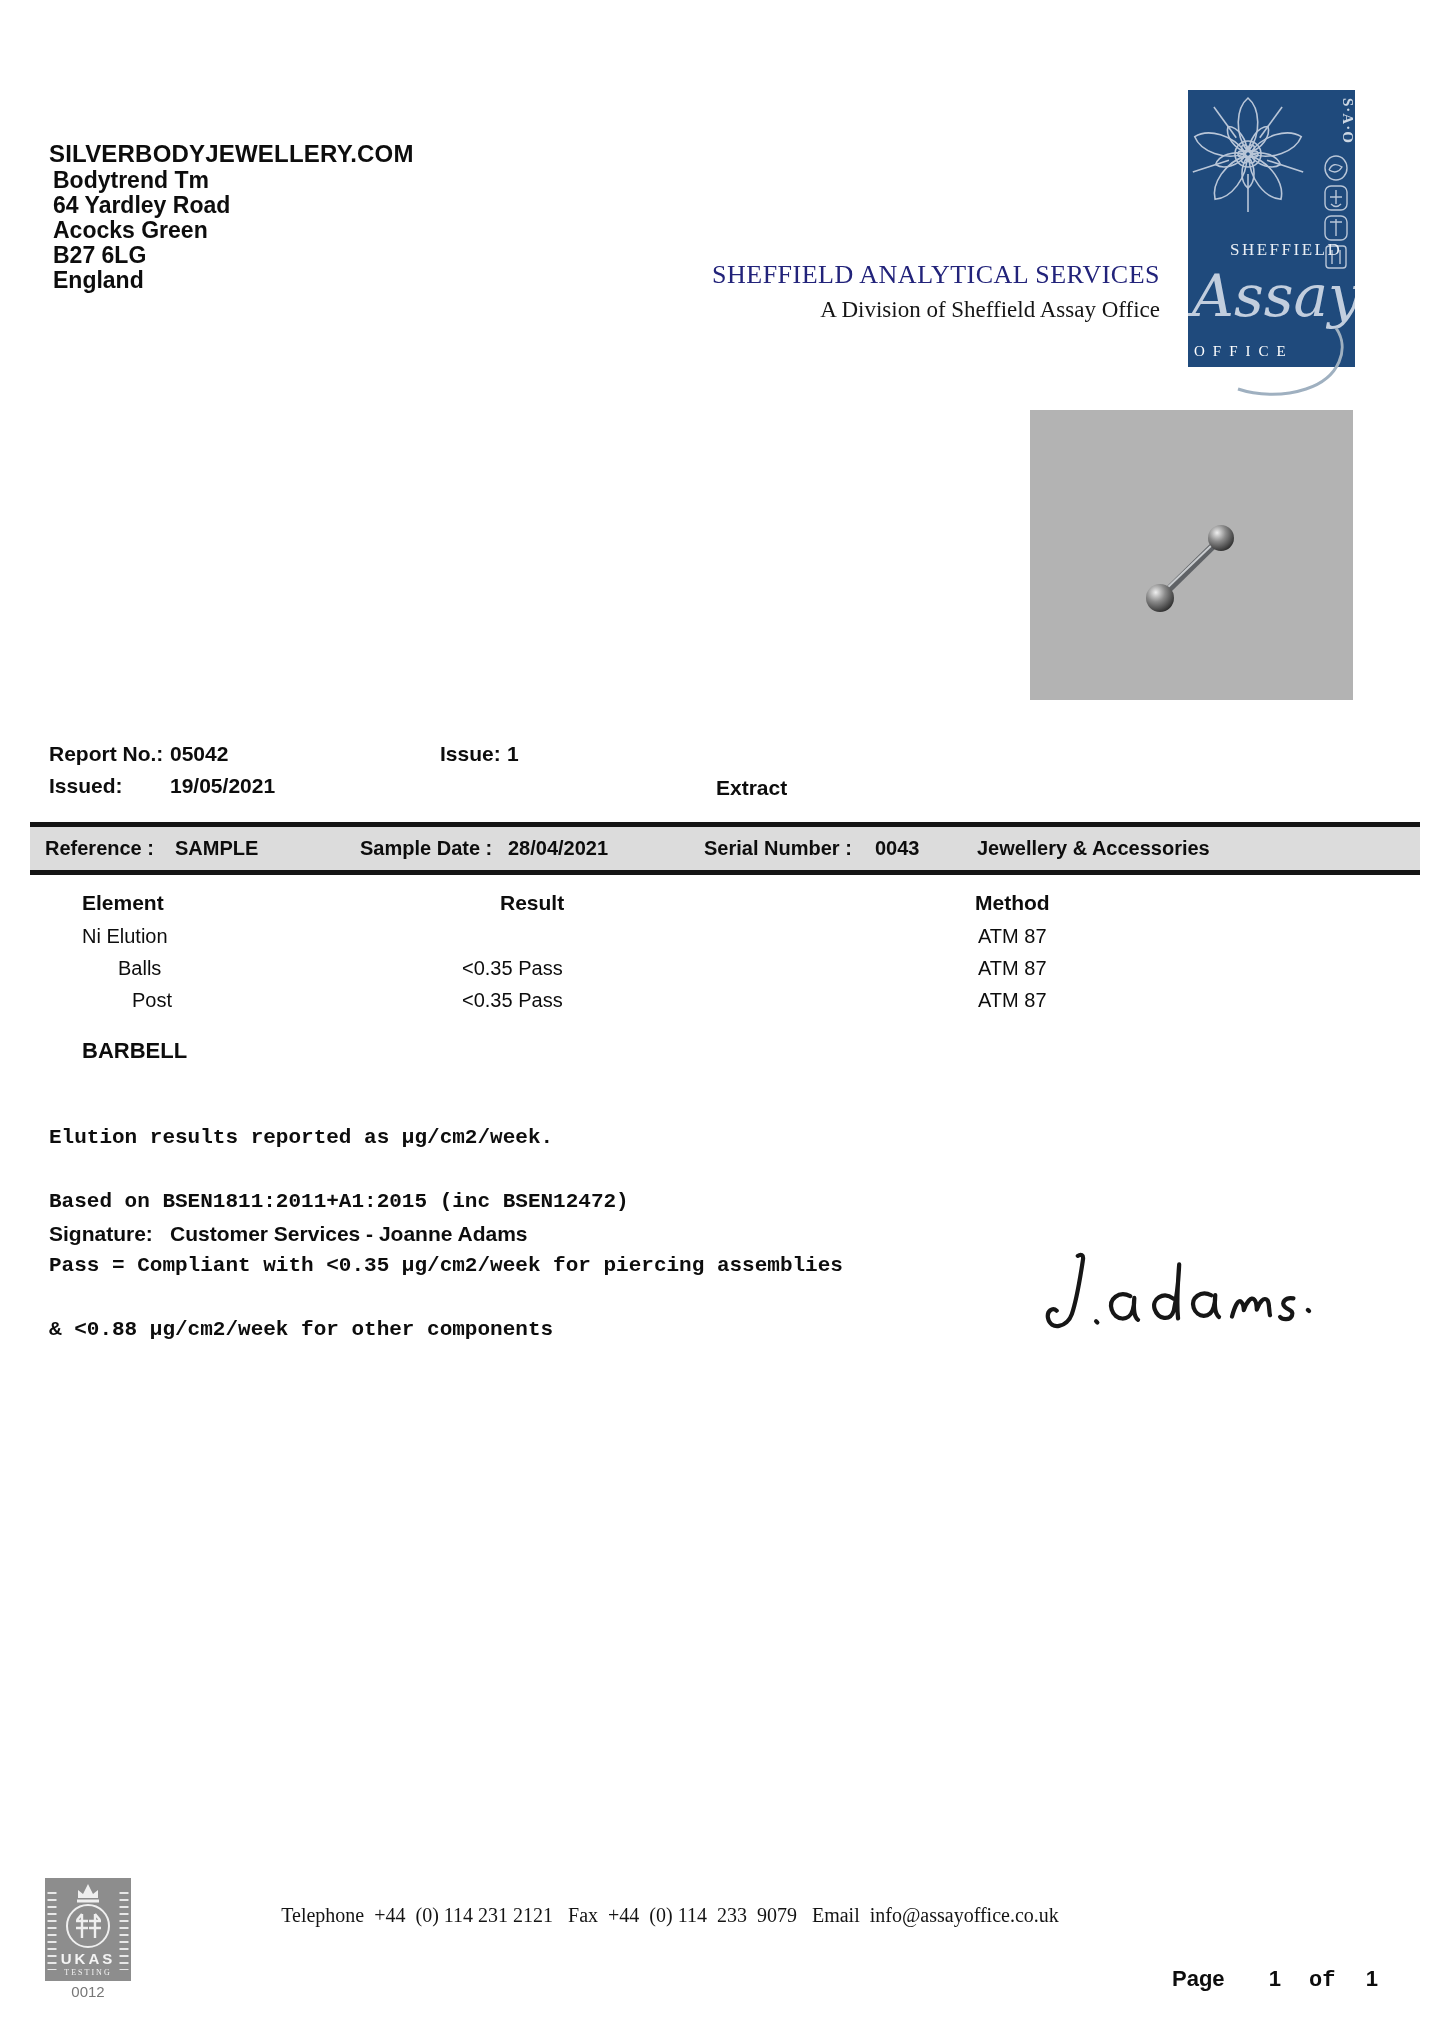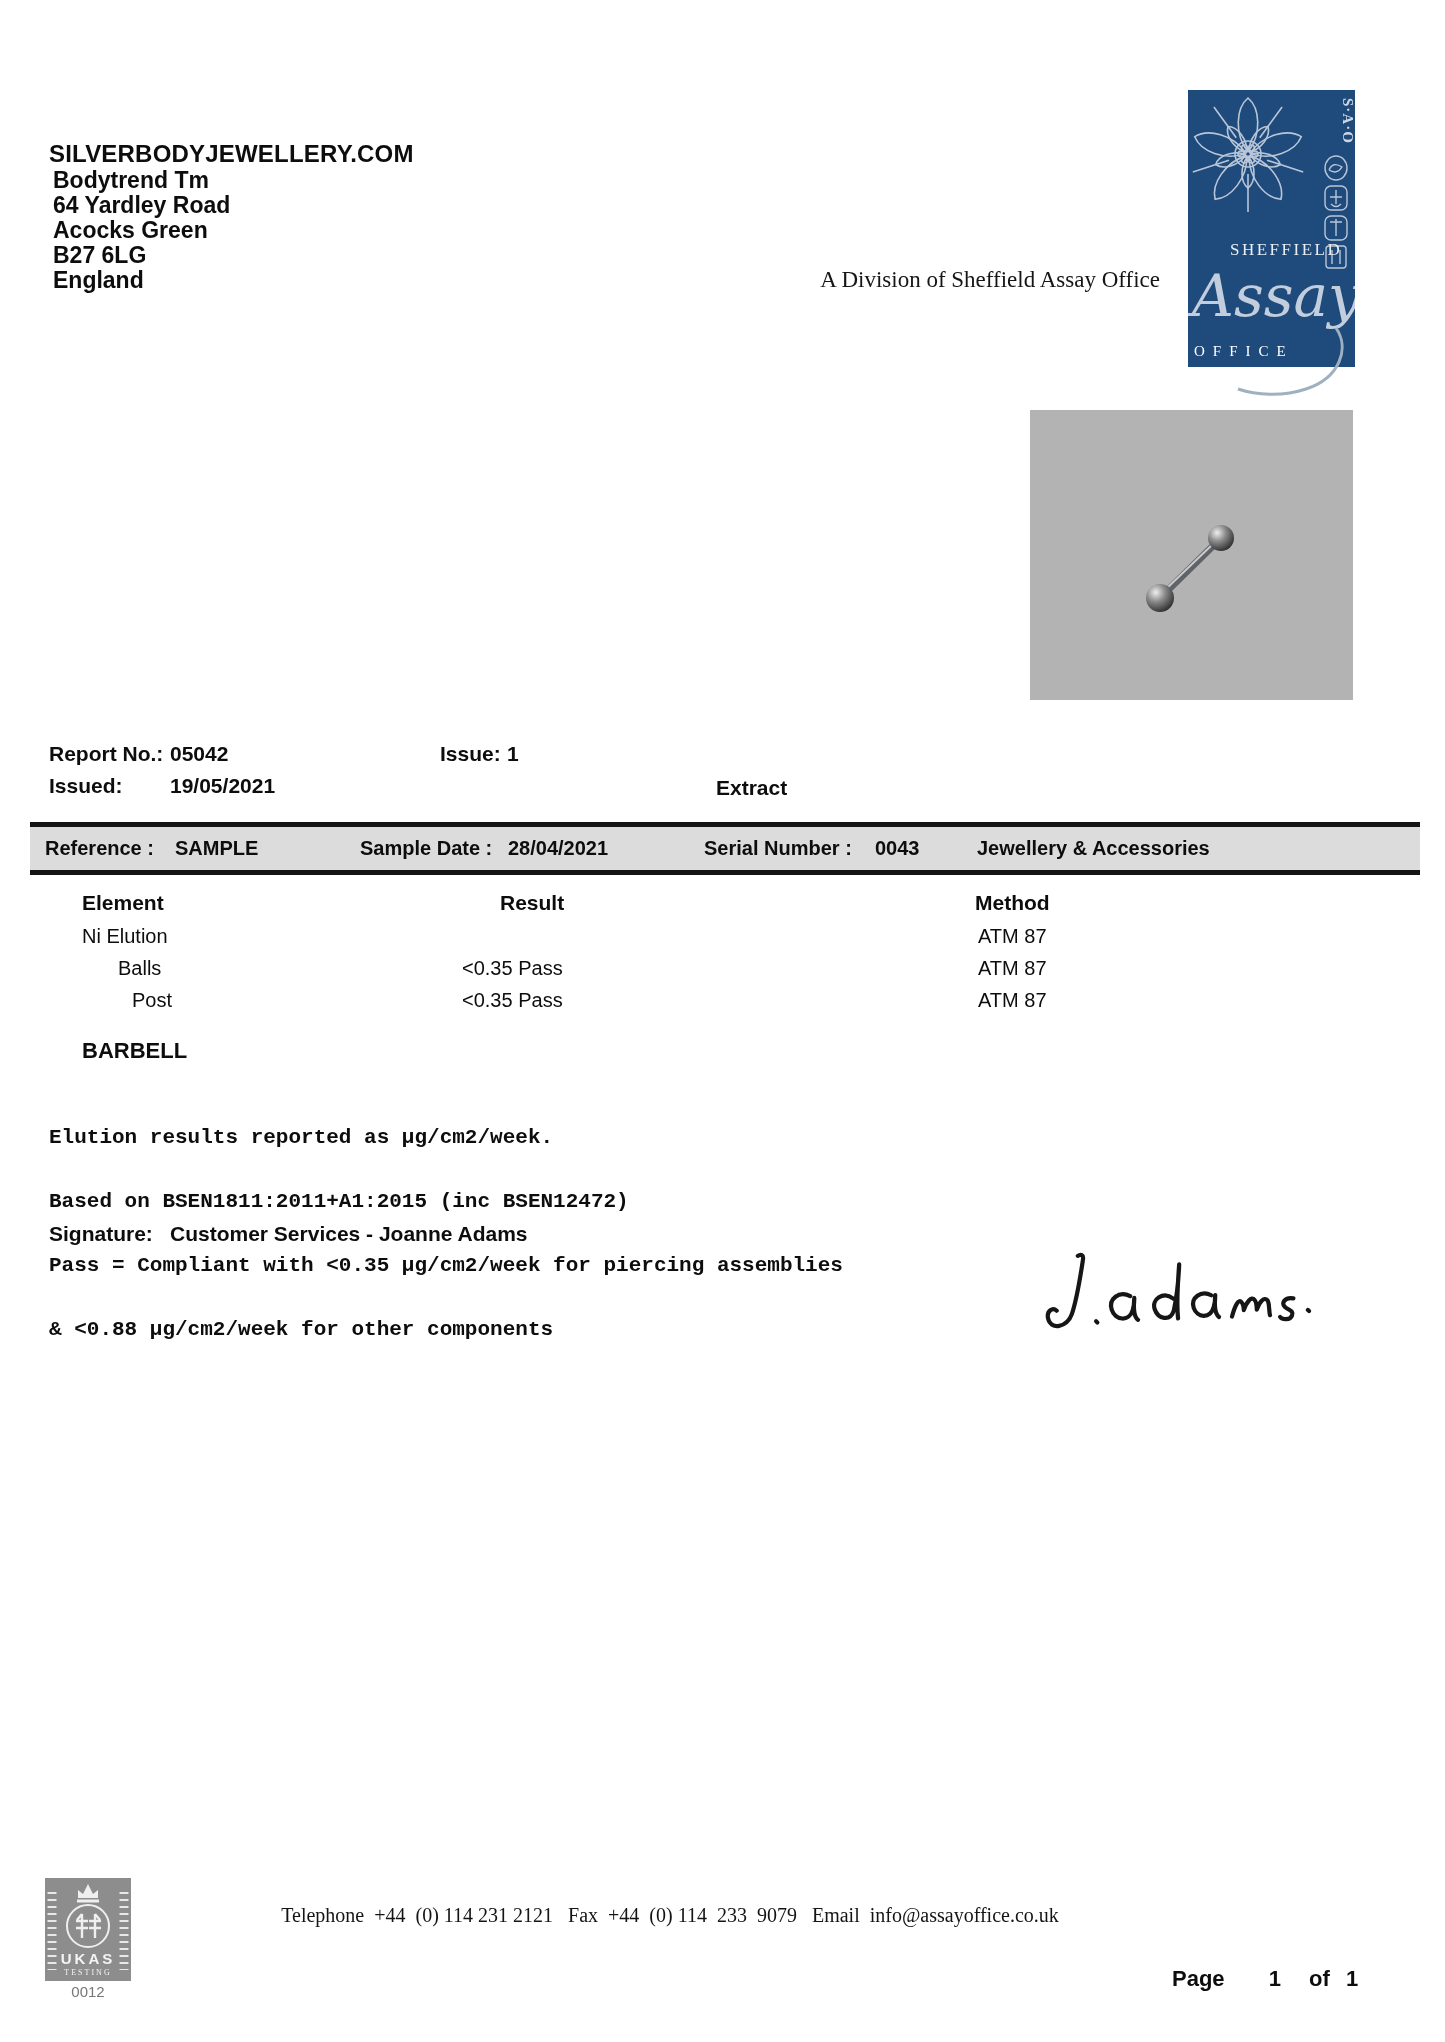--- a/index.html
+++ b/index.html
@@ -52,20 +52,21 @@
   <div class="addr">
     <div class="addr-name">SILVERBODYJEWELLERY.COM</div>
     <div class="addr-line">Bodytrend Tm</div>
     <div class="addr-line">64 Yardley Road</div>
     <div class="addr-line">Acocks Green</div>
     <div class="addr-line">B27 6LG</div>
     <div class="addr-line">England</div>
   </div>
 
   <div class="lab-block">
+    <div class="lab-title">SHEFFIELD ANALYTICAL SERVICES</div>
     <div class="lab-subtitle">A Division of Sheffield Assay Office</div>
   </div>
 
   <svg class="abs" style="left:1188px;top:90px;" width="167" height="318" viewBox="0 0 167 318">
     <rect x="0" y="0" width="167" height="277" fill="#1f4a7c"></rect>
 
     <g transform="translate(60,64)" stroke="#b9c6d8" stroke-width="1.6" fill="none">
       <path d="M0,-2 C-14,-20 -12,-46 0,-56 C12,-46 14,-20 0,-2"></path>
       <path d="M0,-2 C-14,-20 -12,-46 0,-56 C12,-46 14,-20 0,-2" transform="rotate(72)"></path>
       <path d="M0,-2 C-14,-20 -12,-46 0,-56 C12,-46 14,-20 0,-2" transform="rotate(144)"></path>
@@ -202,17 +203,17 @@
       <path d="M50,36 v24 M44,43 h12 M44,50 h12 M50,36 l5,6"></path>
     </g>
     <text x="43" y="86" text-anchor="middle" font-family="Liberation Sans, sans-serif" font-size="15" font-weight="bold" fill="#f4f4f4" letter-spacing="3">UKAS</text>
     <text x="43" y="97" text-anchor="middle" font-family="Liberation Serif, serif" font-size="8" fill="#f4f4f4" letter-spacing="2">TESTING</text>
     <text x="43" y="119" text-anchor="middle" font-family="Liberation Sans, sans-serif" font-size="15" fill="#777777">0012</text>
   </svg>
 
   <div class="pagebox">
     <span style="margin-right:38px;">Page</span>
     <span style="margin-right:22px;">1</span>
-    <span style="margin-right:10px;">of</span>
+    <span style="margin-right:24px;font-family:Liberation Mono, monospace;">of</span>
     <span>1</span>
   </div>
 
 </div>
 
 </body></html>

